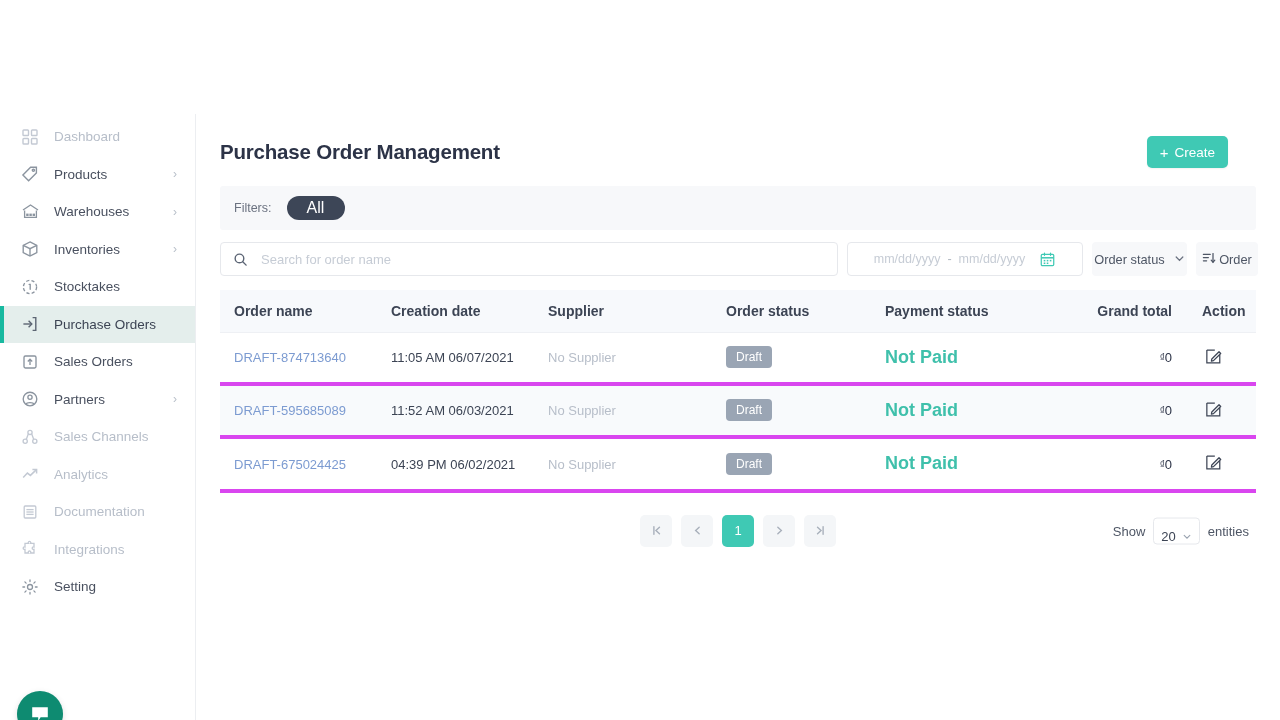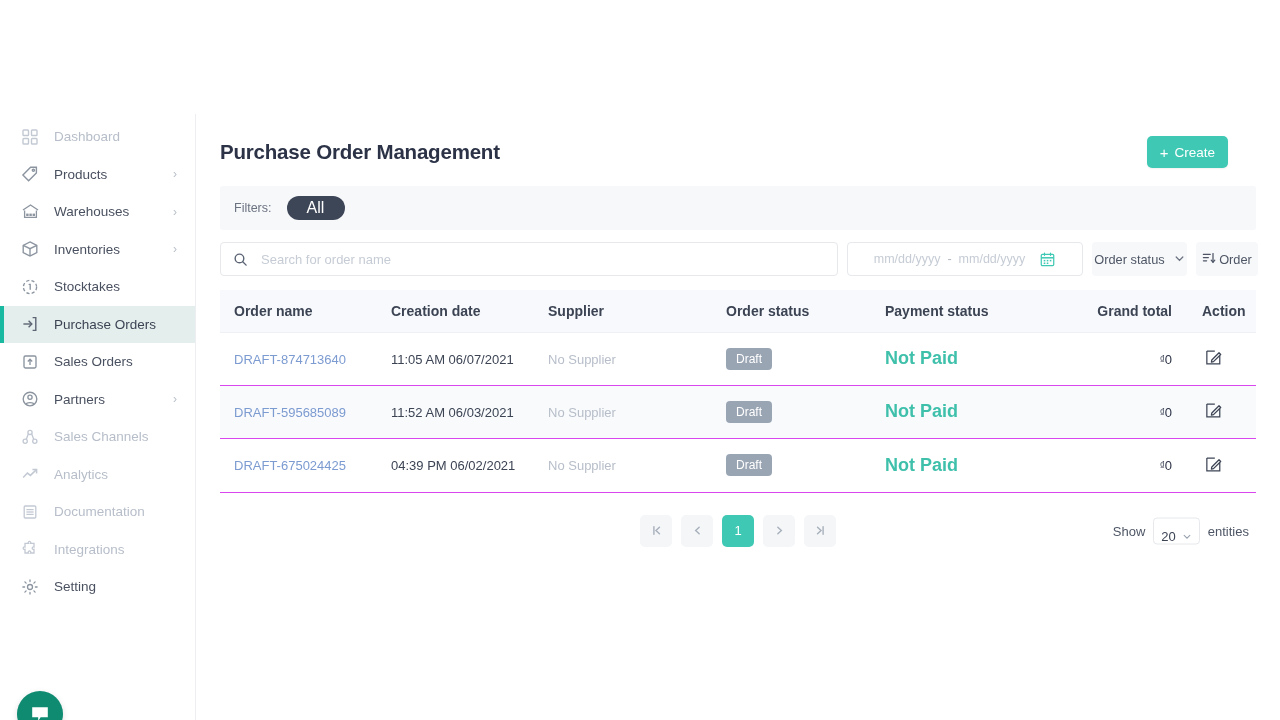--- a/index.html
+++ b/index.html
@@ -121,21 +121,21 @@
     flex: 0 0 62px; height: 34px; background: #f7f8fa; border-radius: 4px;
     display: flex; align-items: center; justify-content: center; gap: 3px;
     font-size: 12.8px; color: #4e5665; cursor: pointer;
   }
 
   
   .table { margin: 14px 24px 0 24px; }
   .trow { display: flex; align-items: center; }
   .thead { background: #f7f9fc; height: 42px; }
   .thead .cell { font-size: 14px; font-weight: bold; color: #3c4454; }
-  .tbody .trow { height: 53.5px; border-bottom: 1px solid #d946ef; }
+  .tbody .trow { height: 53.5px; border-bottom: 4px solid #d946ef; }
   .tbody .trow.alt { background: #f8fafc; }
   .tbody .trow:first-child { border-top: 1px solid #eef0f4; }
 
   .cell { padding: 0 0 0 14px; }
   .c-name   { flex: 0 0 157px; }
   .c-date   { flex: 0 0 157px; }
   .c-sup    { flex: 0 0 178px; }
   .c-ostat  { flex: 0 0 159px; }
   .c-pstat  { flex: 0 0 203px; }
   .c-total  { flex: 0 0 112px; text-align: right; padding-right: 14px; padding-left: 0; }

